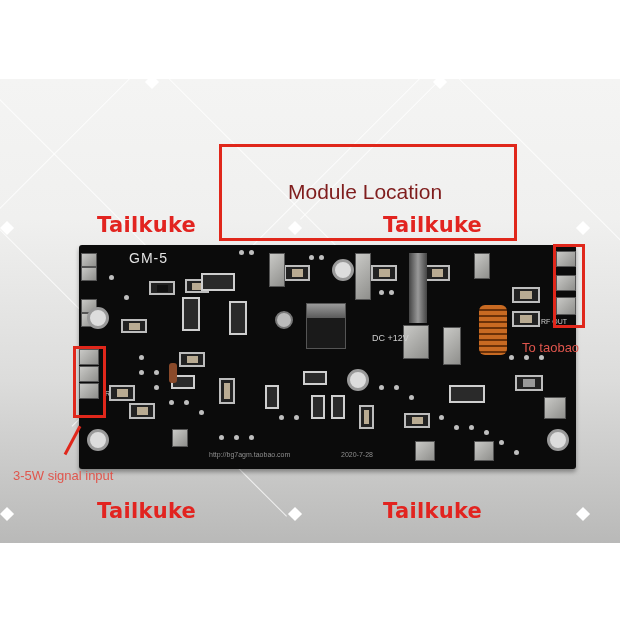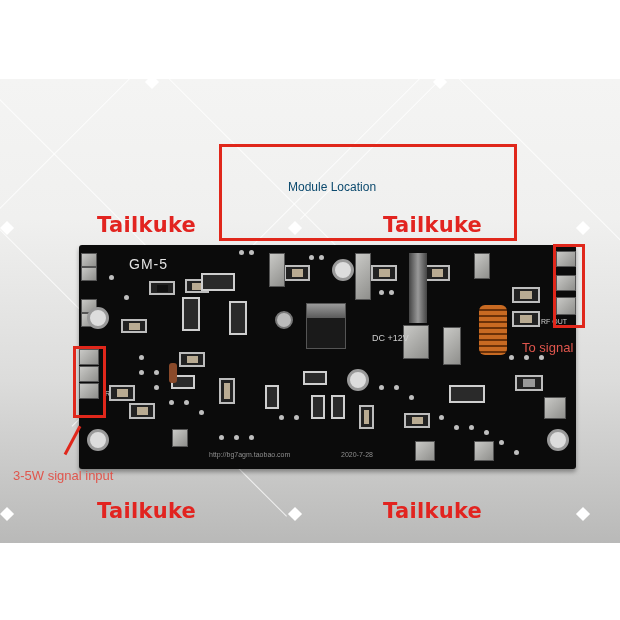--- a/index.html
+++ b/index.html
@@ -17,21 +17,21 @@
   .via{position:absolute;width:5px;height:5px;border-radius:50%;background:#bfbfbf;}
   .hole{position:absolute;width:16px;height:16px;border-radius:50%;background:#ddd;border:3px solid #9a9a9a;}
   .silk{position:absolute;color:#cfcfcf;font-size:7px;font-family:"Liberation Sans",sans-serif;white-space:nowrap;}
   .silk-big{position:absolute;color:#e3e3e3;font-size:14px;letter-spacing:1px;font-family:"Liberation Sans",sans-serif;}
   .regulator{position:absolute;left:227px;top:58px;width:38px;height:44px;background:#1a1a1a;border:1px solid #555;}
   .regulator .tab{position:absolute;left:0;top:0;width:100%;height:14px;background:linear-gradient(#9a9a9a,#5a5a5a);}
   .coil{position:absolute;left:400px;top:60px;width:28px;height:50px;
     background:repeating-linear-gradient(180deg,#c86a22 0 4px,#6b3108 4px 6px);border-radius:6px;}
   .redbox{position:absolute;border:3px solid #e0271b;}
   .brand{position:absolute;color:#e22420;font-weight:bold;font-size:21px;font-family:"DejaVu Sans",sans-serif;letter-spacing:0.3px;}
-  .module-label{position:absolute;color:#0c4a6e;font-size:12px;font-family:"Liberation Sans",sans-serif;}
+  .module-label{position:absolute;color:#7f1d1d;font-size:21px;font-family:"Liberation Sans",sans-serif;}
   .anno{position:absolute;color:#e0564d;font-size:13px;font-family:"Liberation Sans",sans-serif;}
   .arrow{position:absolute;height:3px;background:#e0271b;transform-origin:0 50%;}
 </style>
 </head>
 <body>
 
 <div class="photo">
 
   <div class="wm-line" style="left:-40px;top:-20px;width:460px;transform:rotate(45deg);"></div>
   <div class="wm-line" style="left:150px;top:-20px;width:520px;transform:rotate(135deg);"></div>
@@ -45,21 +45,21 @@
   <div class="diamond" style="left:435px;top:-2px;"></div>
   <div class="diamond" style="left:2px;top:144px;"></div>
   <div class="diamond" style="left:290px;top:144px;"></div>
   <div class="diamond" style="left:578px;top:144px;"></div>
   <div class="diamond" style="left:2px;top:430px;"></div>
   <div class="diamond" style="left:290px;top:430px;"></div>
   <div class="diamond" style="left:578px;top:430px;"></div>
 </div>
 
 <div class="pcb">
-  <span class="silk-big" style="left:50px;top:5px;margin-top:6px;">GM-5</span>
+  <span class="silk-big" style="left:50px;top:5px;">GM-5</span>
 
   <div class="pad" style="left:0;top:104px;width:18px;height:14px;"></div>
   <div class="pad" style="left:0;top:121px;width:18px;height:14px;"></div>
   <div class="pad" style="left:0;top:138px;width:18px;height:14px;"></div>
   <span class="silk" style="left:26px;top:145px;">RF IN</span>
 
   <div class="pad" style="left:2px;top:8px;width:14px;height:12px;"></div>
   <div class="pad" style="left:2px;top:22px;width:14px;height:12px;"></div>
   <div class="pad" style="left:2px;top:54px;width:14px;height:12px;"></div>
   <div class="pad" style="left:2px;top:68px;width:14px;height:12px;"></div>
@@ -192,18 +192,18 @@
 
 <div class="redbox" style="left:219px;top:144px;width:292px;height:91px;"></div>
 <span class="module-label" style="left:288px;top:180px;">Module Location</span>
 
 <div class="redbox" style="left:73px;top:346px;width:27px;height:66px;"></div>
 <div class="redbox" style="left:553px;top:244px;width:26px;height:78px;"></div>
 
 <div class="arrow" style="left:65px;top:453px;width:32px;transform:rotate(-62deg);"></div>
 
 <span class="anno" style="left:13px;top:468px;">3-5W signal input</span>
-<span class="anno" style="left:522px;top:340px;">To signal</span>
+<span class="anno" style="left:522px;top:340px;">To taobao</span>
 
 <span class="brand" style="left:97px;top:213px;">Tailkuke</span>
 <span class="brand" style="left:383px;top:213px;">Tailkuke</span>
 <span class="brand" style="left:97px;top:499px;">Tailkuke</span>
 <span class="brand" style="left:383px;top:499px;">Tailkuke</span>
 
 </body></html>

